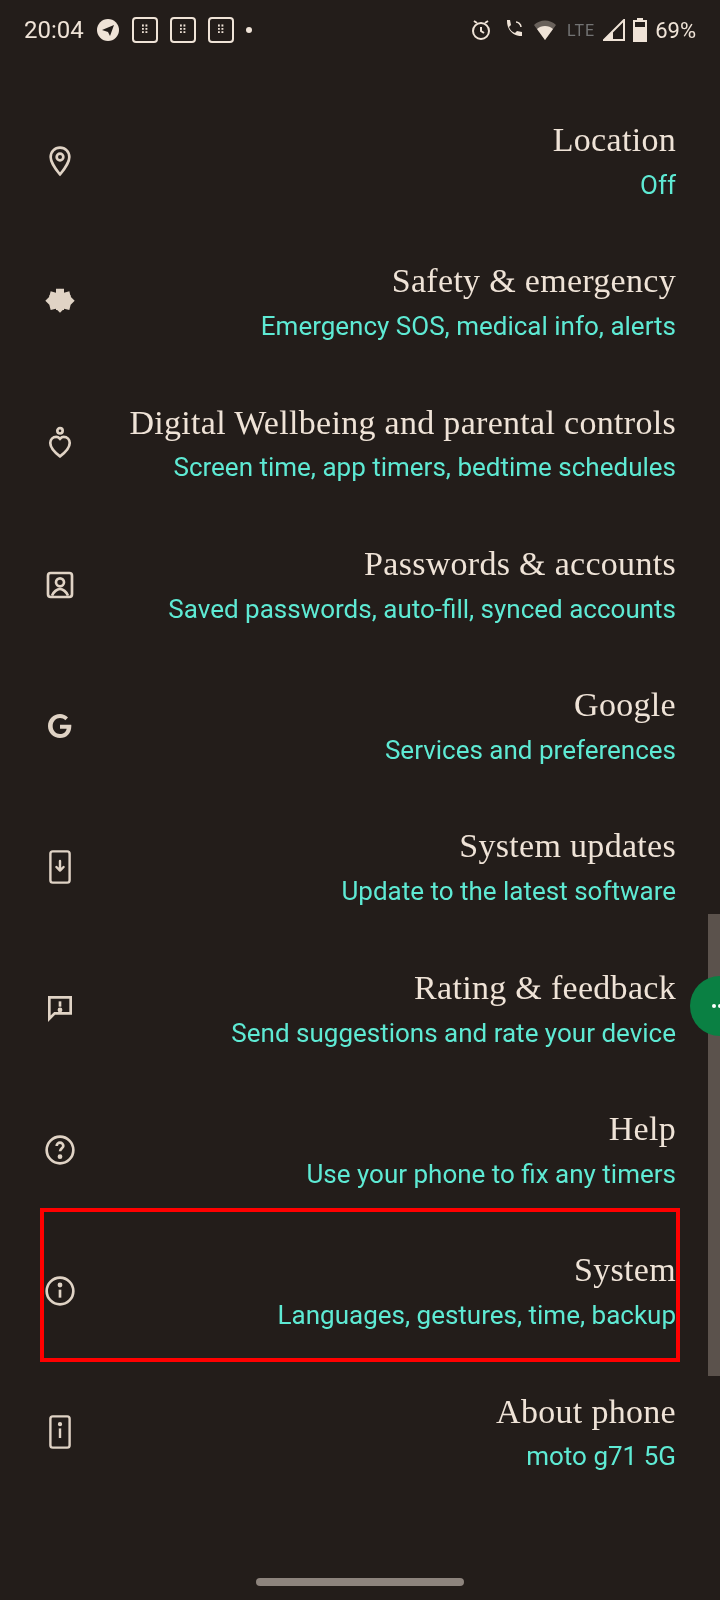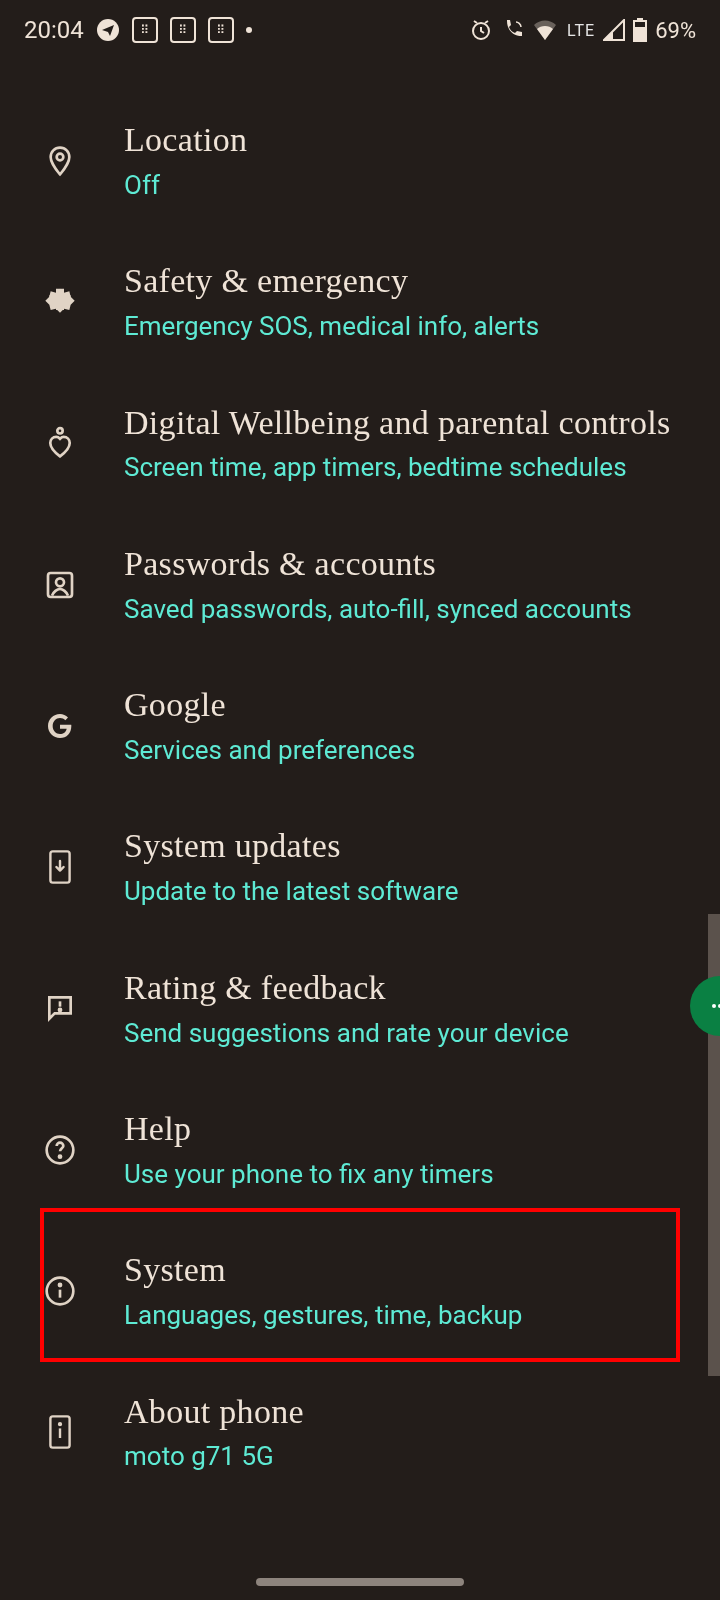--- a/index.html
+++ b/index.html
@@ -16,24 +16,25 @@
     justify-content: space-between;
     align-items: center;
     padding: 0 24px;
     font-size: 24px;
     color: #efe3d7;
   }
   .status-left { display: flex; align-items: center; gap: 12px; }
   .status-right { display: flex; align-items: center; gap: 8px; font-size: 22px;}
   .status-icon { display:inline-flex; align-items:center; justify-content:center; }
   .dot { width:6px; height:6px; border-radius:50%; background:#efe3d7; display:inline-block; }
-  .lte { font-size:16px; color:#e5e5e5; letter-spacing:1px; margin-left:2px;}
+  .lte { font-size:16px; color:#737373; letter-spacing:1px; margin-left:2px;}
   
   .settings-list {
     padding-top: 30px;
+    text-align: right;
   }
   .setting-item {
     display: flex;
     align-items: center;
     padding: 30px 24px 30px 36px;
     min-height: 120px;
     position: relative;
   }
   .setting-icon {
     width: 48px;

